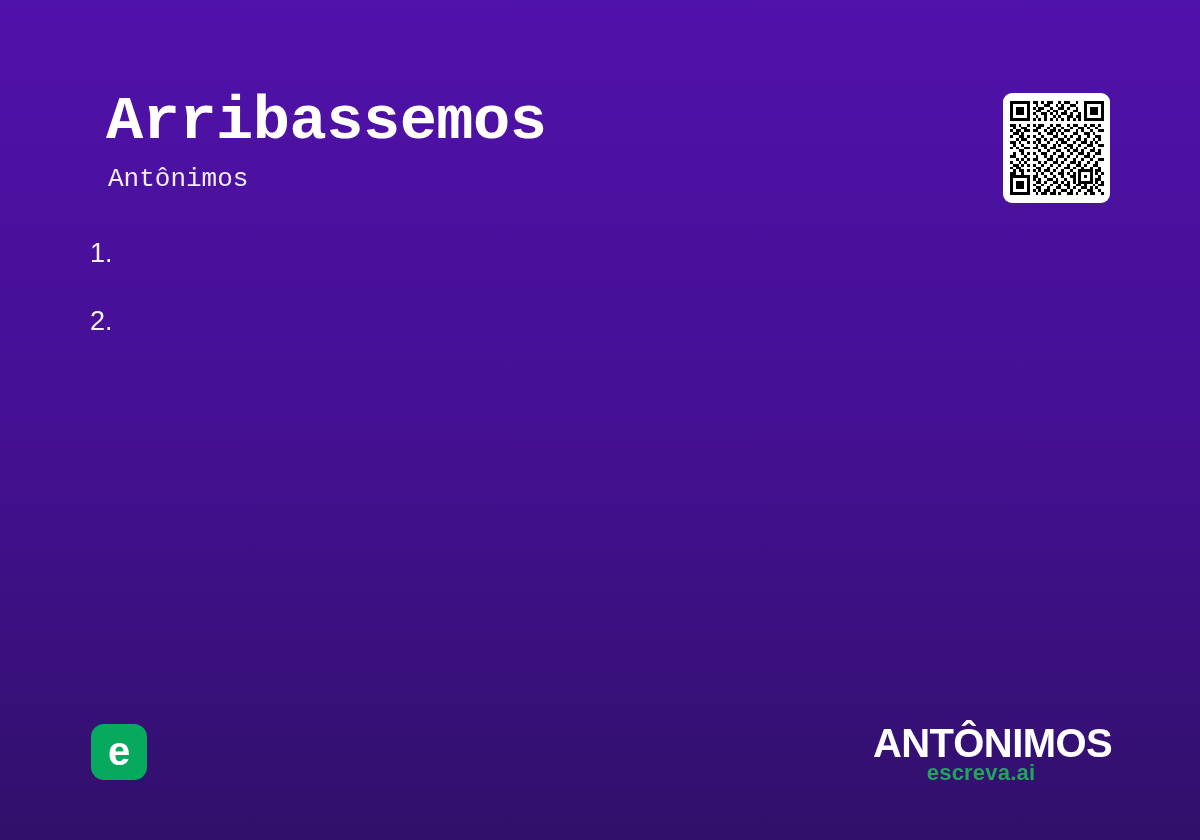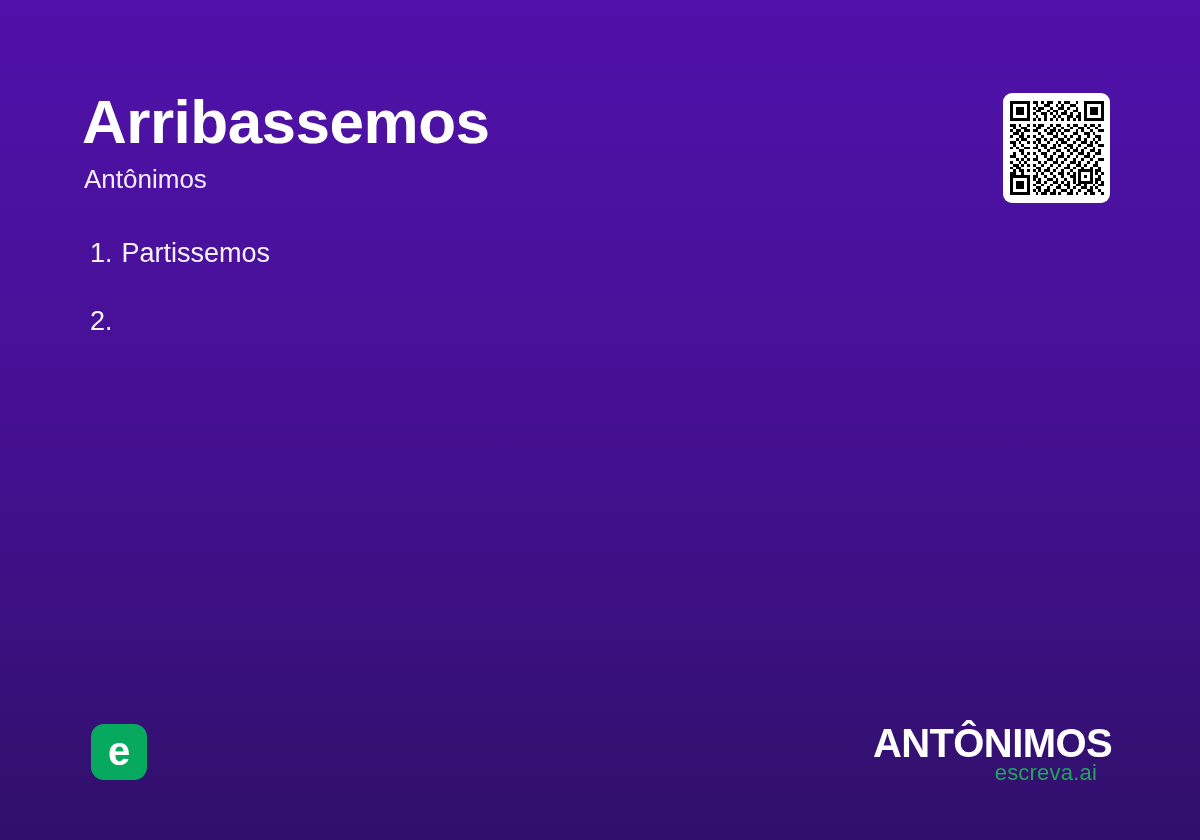--- a/index.html
+++ b/index.html
@@ -25,23 +25,24 @@
         #451093 50%,
         #3c1082 72%,
         #341071 92%,
         #30106a 100%);
     overflow: hidden;
   }
 
   
   .header {
     position: absolute;
-    left: 82px;
+    left: 106px;
     top: 88px;
     width: 840px;
+    font-family: Liberation Mono, monospace;
   }
 
   .title {
     margin: 0;
     font-size: 62px;
     line-height: 68px;
     font-weight: 700;
     letter-spacing: -0.5px;
     color: #ffffff;
     white-space: nowrap;
@@ -144,43 +145,43 @@
     font-weight: 700;
     letter-spacing: -0.6px;
     color: #ffffff;
     white-space: nowrap;
     display: block;
   }
 
   .logo-sub {
     font-size: 22px;
     line-height: 24px;
-    font-weight: 400;
+    font-weight: 700;
     letter-spacing: 0.2px;
     color: #22a45e;
     white-space: nowrap;
     display: block;
     margin-top: -3px;
-    margin-right: 15px;
+    margin-right: 2px;
+    text-align: center;
   }
 </style>
 </head>
 <body>
 
 <div class="card">
 
   <div class="header">
     <h1 class="title">Arribassemos</h1>
     <div class="subtitle">Antônimos</div>
   </div>
 
   <ul class="word-list">
     <li class="word-item">
       <span class="word-index">1.</span>
-      <span class="word-text">Partissemos</span>
     </li>
     <li class="word-item">
       <span class="word-index">2.</span>
     </li>
   </ul>
 
   <div class="qr-panel">
     <svg class="qr-code" viewBox="0 0 33 33" shape-rendering="crispEdges" xmlns="http://www.w3.org/2000/svg">
       <rect width="33" height="33" fill="#ffffff"></rect>
       <g fill="#000000">

